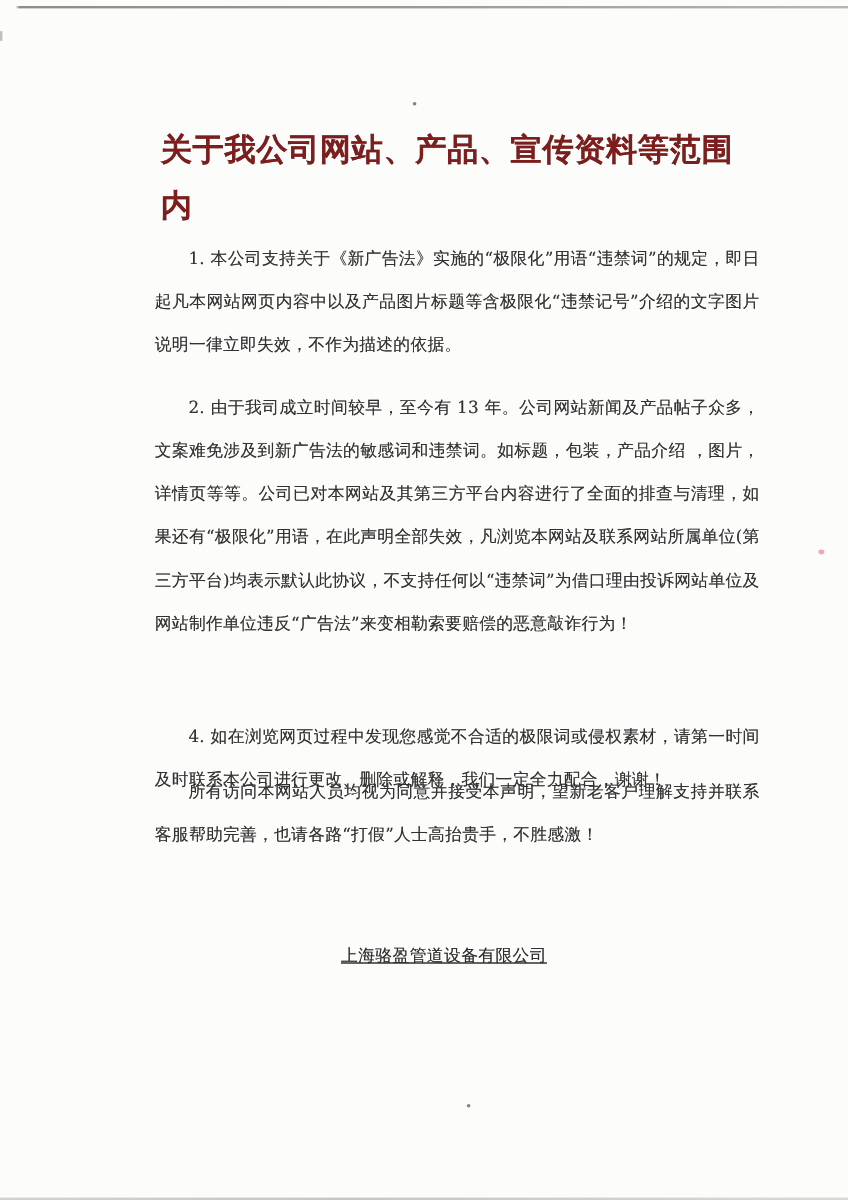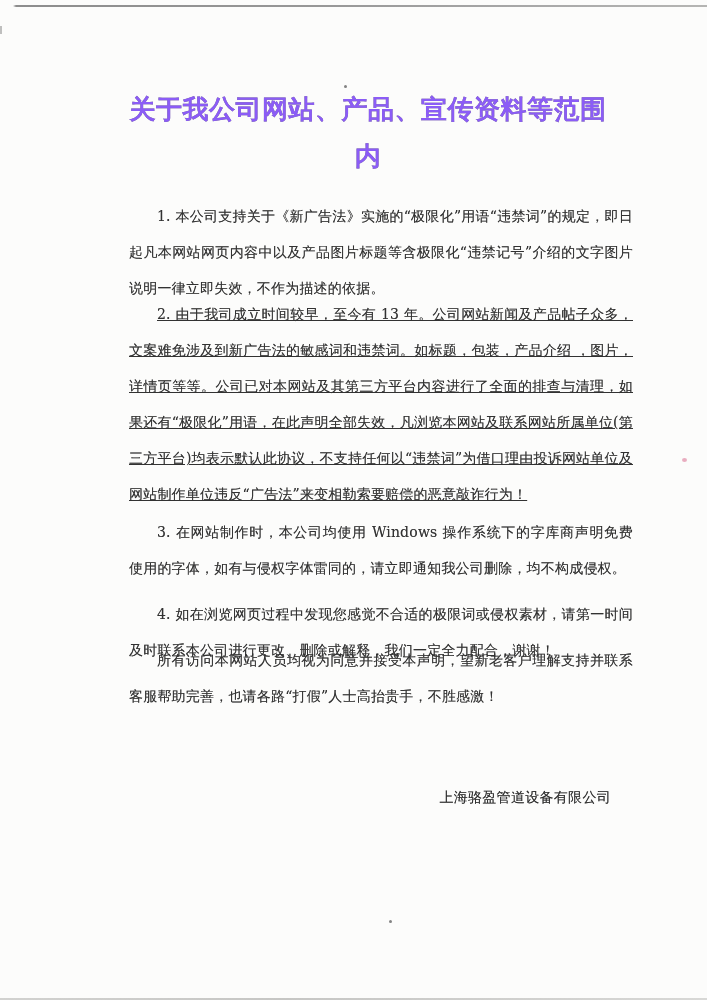--- a/index.html
+++ b/index.html
@@ -44,62 +44,63 @@
   .speck-1 { left: 344px; top: 85px;  width: 3px; height: 3px; background: rgba(90,90,90,0.75); }
   .speck-2 { left: 682px; top: 458px; width: 5px; height: 4px; background: rgba(222,130,160,0.65); }
   .speck-3 { left: 389px; top: 920px; width: 3px; height: 3px; background: rgba(80,80,80,0.7); }
   .speck-4 { left: 0px;   top: 26px;  width: 2px; height: 8px; border-radius: 0; background: rgba(130,130,130,0.5); }
 
   .doc-title {
     position: absolute;
     top: 86px;
     left: 118px;
     width: 500px;
-    margin: 0;
-    text-align: center;
+    margin: 16px;
+    text-align: left;
     font-size: 26px;
     font-weight: bold;
     line-height: 47px;
-    color: #8b5cf6;
+    color: #7f1d1d;
     letter-spacing: 0.5px;
     text-shadow: 0 0 0.5px rgba(0,0,0,0.55);
   }
   .doc-title .title-line { display: block; }
 
   .para {
     position: absolute;
     left: 129px;
     width: 504px;
     margin: 0;
     font-size: 14px;
     line-height: 36px;
     text-align: justify;
     text-justify: inter-ideograph;
     text-indent: 2em;
     color: #323232;
     letter-spacing: 0.2px;
     text-shadow: 0 0 0.4px rgba(40,40,40,0.5);
   }
   .para-1 { top: 198px; }
-  .para-2 { top: 296px; text-decoration: underline; }
+  .para-2 { top: 322px; }
   .para-3 { top: 514px; }
   .para-4 { top: 596px; }
   .para-5 { top: 642px; }
 
   .signature-line, .date-line {
     position: absolute;
     left: 129px;
     width: 504px;
     margin: 0;
     font-size: 14px;
     line-height: 20px;
-    text-align: right;
+    text-align: center;
     color: #2e2e2e;
     letter-spacing: 0.3px;
     text-shadow: 0 0 0.4px rgba(40,40,40,0.5);
+    text-decoration: underline;
   }
   .signature-line { top: 787px; padding-right: 0; box-sizing: border-box; padding-right: 22px; }
   .date-line      { top: 831px; box-sizing: border-box; padding-right: 26px; }
 </style>
 </head>
 <body>
 
 <div class="page">
 
   <div class="scan-edge-top"></div>
@@ -111,21 +112,20 @@
   <div class="speck speck-4"></div>
 
   <h1 class="doc-title">
     <span class="title-line">关于我公司网站、产品、宣传资料等范围内</span>
   </h1>
 
   <p class="para para-1">1. 本公司支持关于《新广告法》实施的“极限化”用语“违禁词”的规定，即日起凡本网站网页内容中以及产品图片标题等含极限化“违禁记号”介绍的文字图片说明一律立即失效，不作为描述的依据。</p>
 
   <p class="para para-2">2. 由于我司成立时间较早，至今有 13 年。公司网站新闻及产品帖子众多，文案难免涉及到新广告法的敏感词和违禁词。如标题，包装，产品介绍 ，图片，详情页等等。公司已对本网站及其第三方平台内容进行了全面的排查与清理，如果还有“极限化”用语，在此声明全部失效，凡浏览本网站及联系网站所属单位(第三方平台)均表示默认此协议，不支持任何以“违禁词”为借口理由投诉网站单位及网站制作单位违反“广告法”来变相勒索要赔偿的恶意敲诈行为！</p>
 
-  <p class="para para-3">3. 在网站制作时，本公司均使用 Windows 操作系统下的字库商声明免费使用的字体，如有与侵权字体雷同的，请立即通知我公司删除，均不构成侵权。</p>
 
   <p class="para para-4">4. 如在浏览网页过程中发现您感觉不合适的极限词或侵权素材，请第一时间及时联系本公司进行更改、删除或解释，我们一定全力配合，谢谢！</p>
 
   <p class="para para-5">所有访问本网站人员均视为同意并接受本声明，望新老客户理解支持并联系客服帮助完善，也请各路“打假”人士高抬贵手，不胜感激！</p>
 
   <div class="signature-line">上海骆盈管道设备有限公司</div>
 
 
 </div>
 

